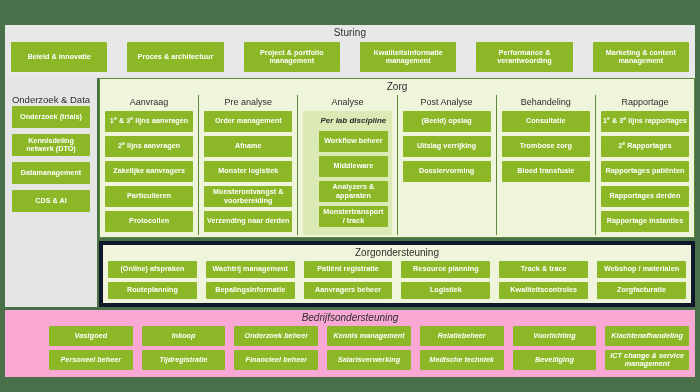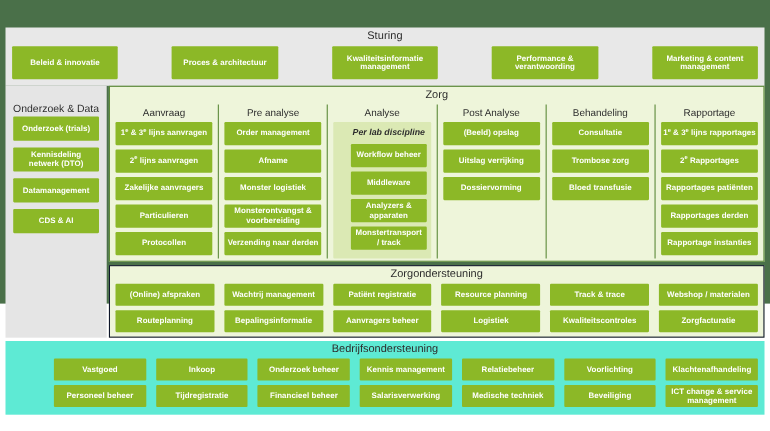--- a/index.html
+++ b/index.html
@@ -3,21 +3,21 @@
 <meta charset="utf-8">
 <style>
   html,body{margin:0;padding:0;}
   body{
     width:700px;height:392px;
     background:#ffffff;
     font-family:"Liberation Sans", sans-serif;
     overflow:hidden;
   }
   .frame{
-    position:absolute;left:0;top:0;width:700px;height:276px;
+    position:absolute;left:0;top:0;width:700px;height:392px;
     background:#4a7049;
     box-sizing:border-box;
   }
 
   
   .sturing{
     position:absolute;left:5px;top:25px;width:690px;height:53px;
     background:#e8e8e8;
     box-sizing:border-box;
   }
@@ -88,41 +88,42 @@
   .perlab{
     font-size:8px;font-style:italic;font-weight:bold;
     color:#2d2d2d;text-align:center;
     padding:1px 0 2px 0;
   }
 
   
   .zorgonder{
     position:absolute;left:99px;top:241px;width:596px;height:66px;
     background:#eef5da;
-    border:1px solid #0f172a;
+    border:4px solid #0f172a;
     box-sizing:border-box;
   }
   .zorgonder-title{
     position:absolute;left:0;top:2px;width:100%;text-align:center;
     font-size:10px;color:#2d2d2d;
   }
   .zorgonder-cols{
     position:absolute;left:5px;right:5px;top:16px;bottom:4px;
     display:flex;gap:9px;
   }
   .zorgonder-col{
     flex:1;display:flex;flex-direction:column;gap:4px;
   }
   .zorgonder-col .box{height:20px;}
 
   
   .bedrijf{
     position:absolute;left:5px;top:310px;width:690px;height:67px;
-    background:#5eead4;
-    box-sizing:border-box;
+    background:#f9a8d4;
+    box-sizing:border-box;
+    font-style:italic;
   }
   .bedrijf-title{
     position:absolute;left:0;top:2px;width:100%;text-align:center;
     font-size:10px;color:#2d2d2d;
   }
   .bedrijf-cols{
     position:absolute;left:6px;right:6px;top:16px;bottom:5px;
     display:flex;gap:9px;padding-left:38px;
   }
   .bedrijf-col{
@@ -154,20 +155,23 @@
   <div class="sturing">
     <div class="sturing-title">Sturing</div>
     <div class="sturing-row">
         <div class="box">
           <span>Beleid &amp; innovatie</span>
         </div>
         <div class="box">
           <span>Proces &amp; architectuur</span>
         </div>
         <div class="box">
+          <span>Project &amp; portfolio management</span>
+        </div>
+        <div class="box">
           <span>Kwaliteitsinformatie management</span>
         </div>
         <div class="box">
           <span>Performance &amp; verantwoording</span>
         </div>
         <div class="box">
           <span>Marketing &amp; content management</span>
         </div>
       </div>
   </div>

